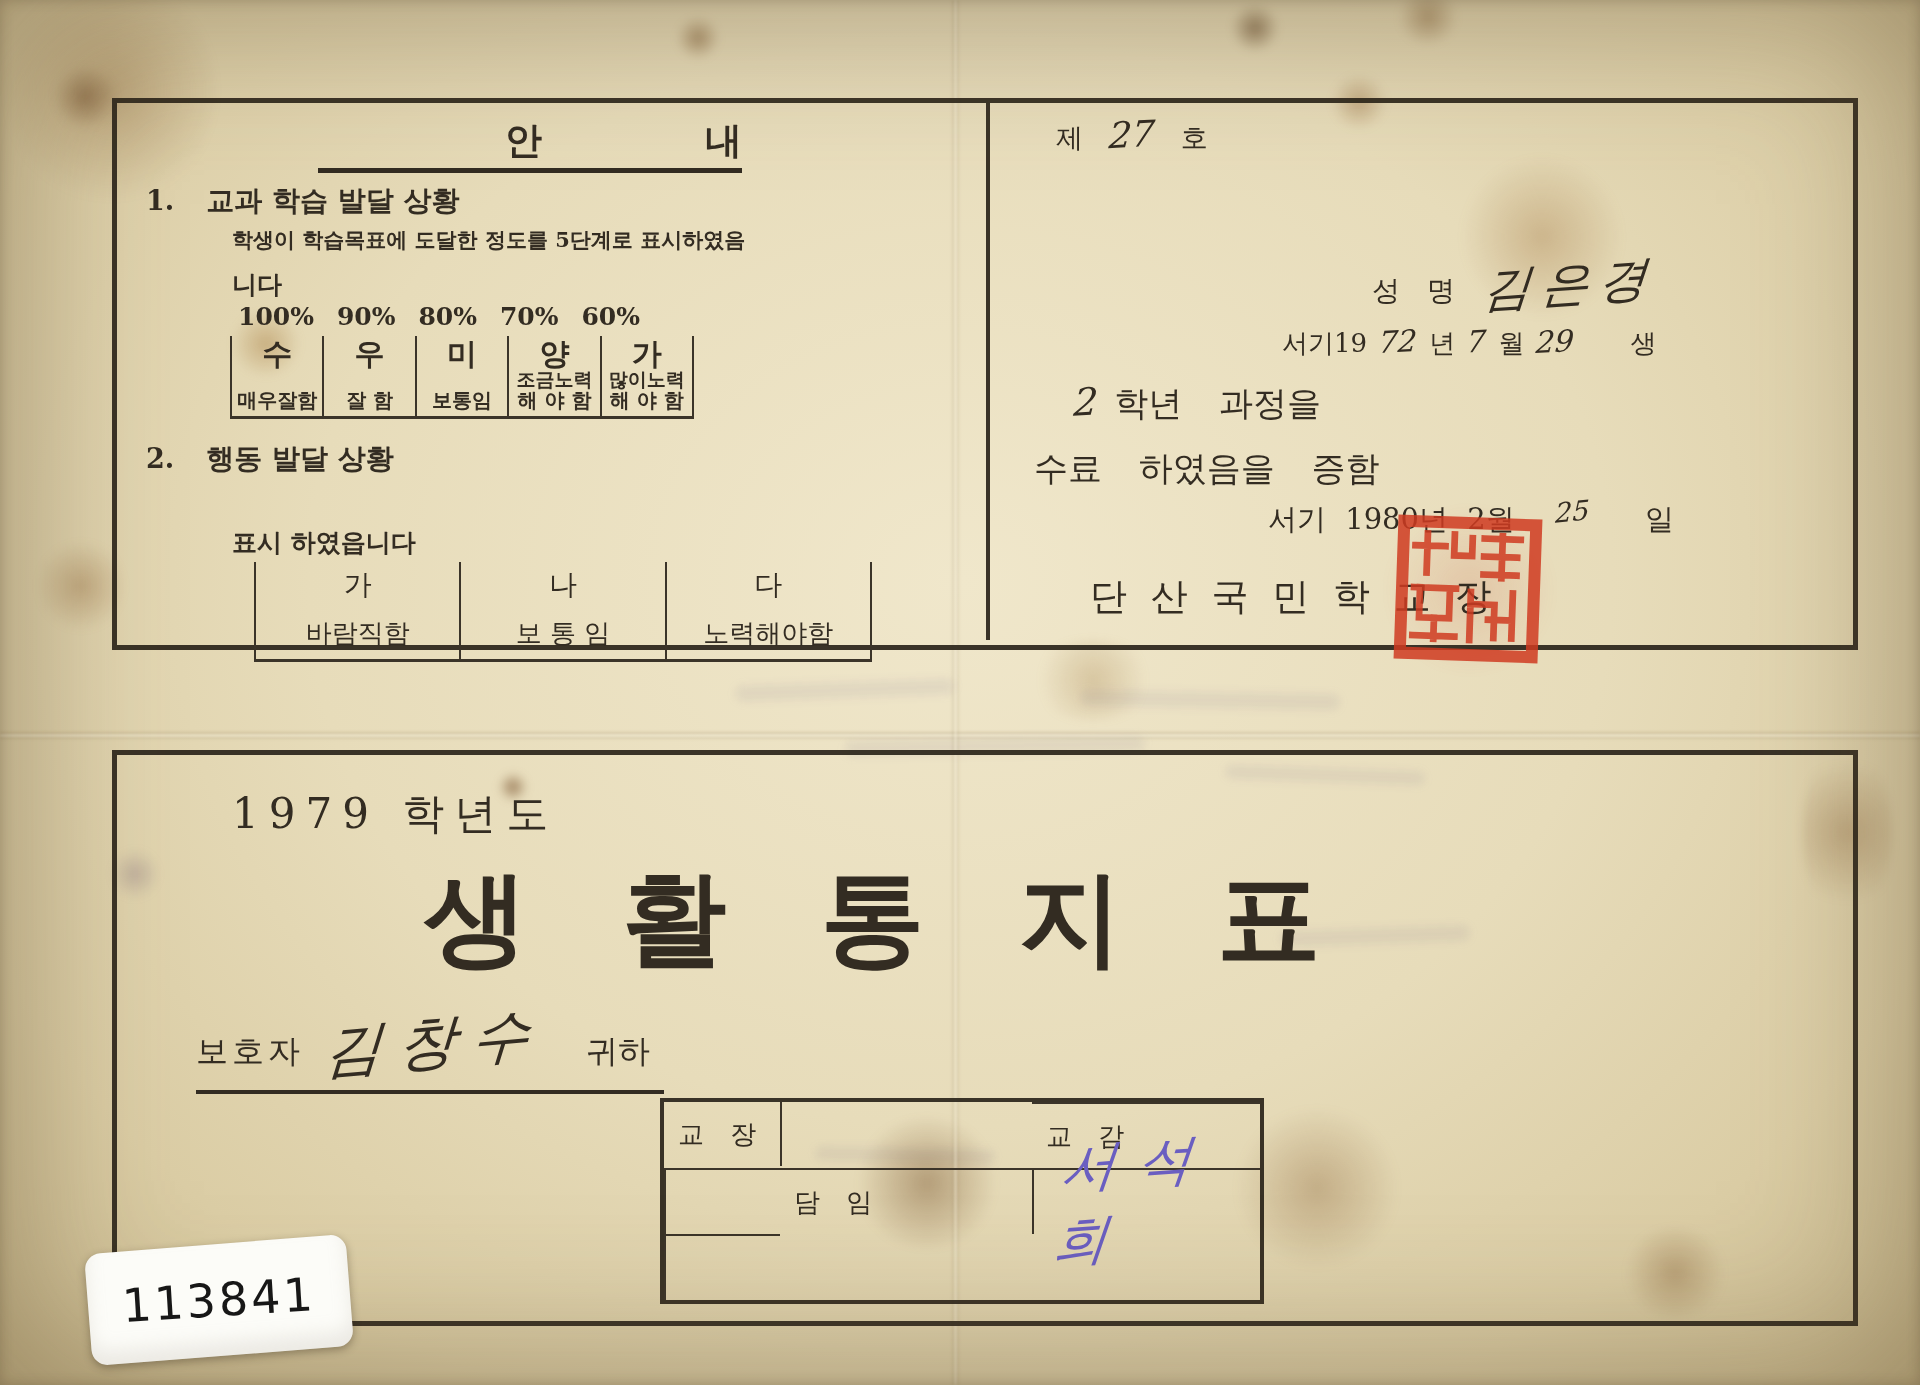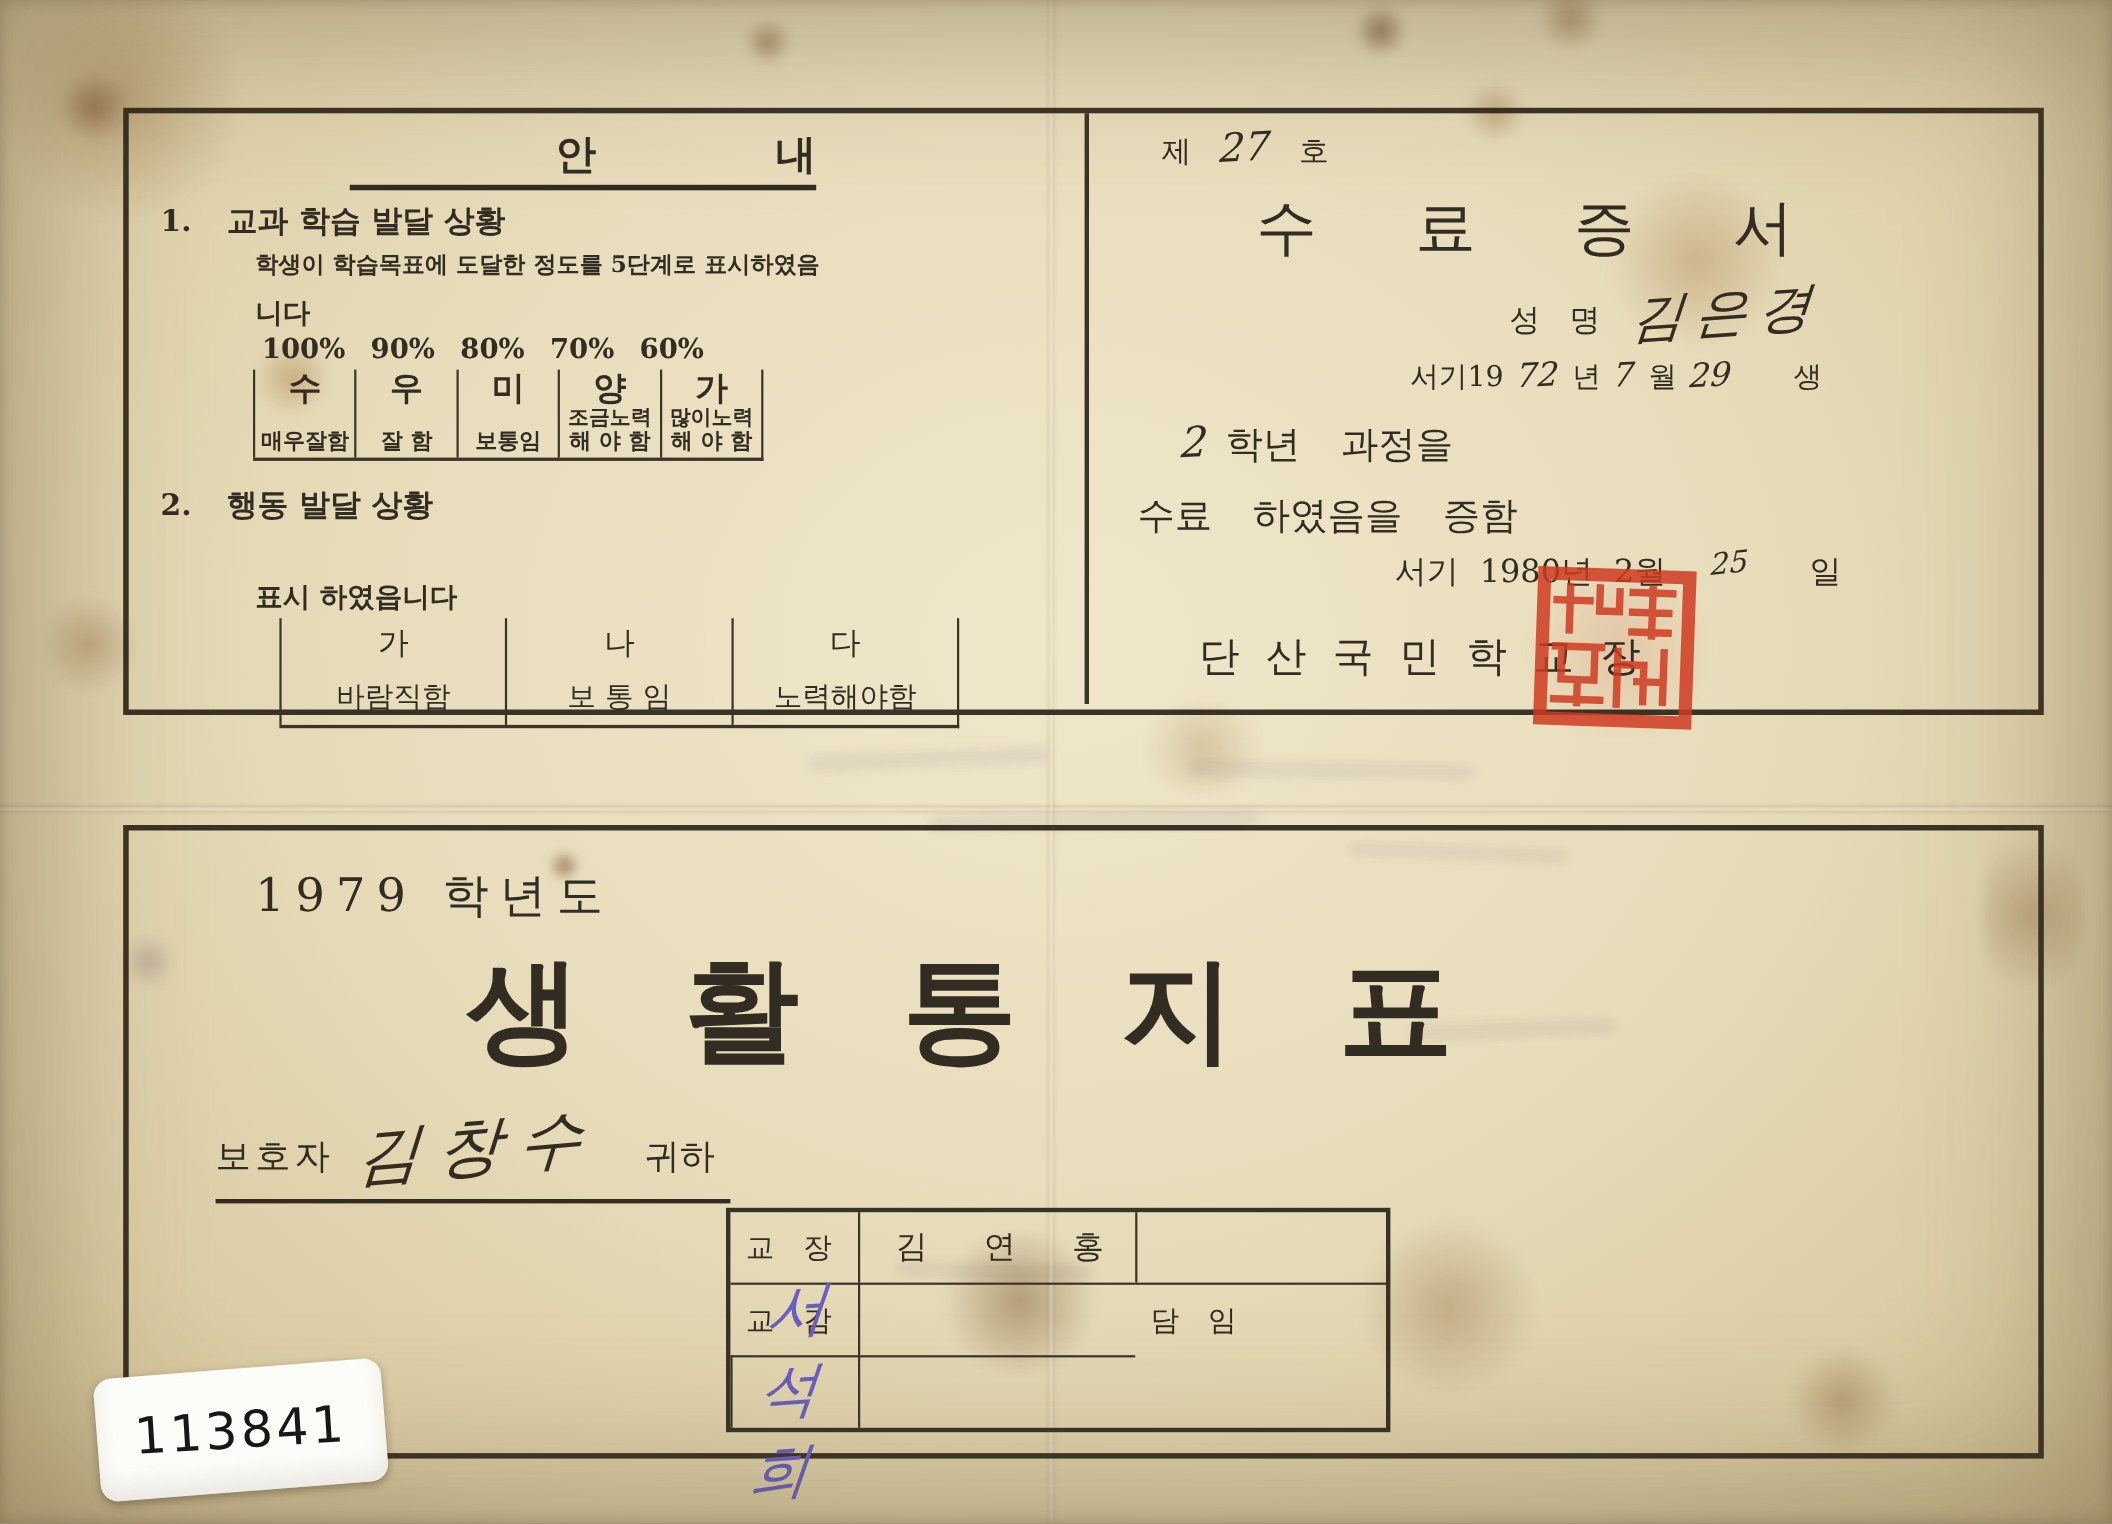--- a/index.html
+++ b/index.html
@@ -145,21 +145,20 @@
       <div class="ldesc">노력해야함</div>
     </div>
   </div>
 
   <div class="abs row" style="left:1056px;top:114px;z-index:6;">
     <span style="font-size:27px;">제</span>
     <span class="hw" style="font-size:36px;margin:0 26px;">27</span>
     <span style="font-size:27px;">호</span>
   </div>
 
-  <div class="abs" style="left:1142px;top:170px;font-size:55px;word-spacing:72px;z-index:6;">수 료 증 서</div>
 
   <div class="abs row" style="left:1372px;top:252px;z-index:6;">
     <span style="font-size:28px;word-spacing:18px;">성 명</span>
     <span class="hw" style="font-size:48px;margin-left:28px;letter-spacing:10px;transform:rotate(-4deg) skewX(-9deg);">김은경</span>
   </div>
 
   <div class="abs row" style="left:1282px;top:324px;z-index:6;">
     <span style="font-size:26px;">서기19</span>
     <span class="hw" style="font-size:30px;margin:0 12px;">72</span>
     <span style="font-size:26px;">년</span>
@@ -202,23 +201,20 @@
     <span style="font-size:32px;letter-spacing:4px;">보호자</span>
     <span class="hw" style="font-size:58px;margin:0 20px;letter-spacing:16px;transform:rotate(-5deg) skewX(-9deg);">김창수</span>
     <span style="font-size:32px;margin-left:20px;">귀하</span>
   </div>
 
 
   <div class="abs staff" style="left:660px;top:1098px;width:596px;">
     <div class="cell first-col first-row">
       <span style="font-size:26px;word-spacing:18px;">교 장</span>
     </div>
-    <div class="cell first-row" style="padding-left:32px;">
-      <span style="font-size:29px;word-spacing:42px;">김 연 홍</span>
-    </div>
     <div class="cell first-row"></div>
 
     <div class="cell first-col">
       <span style="font-size:26px;word-spacing:18px;">교 감</span>
     </div>
     <div class="cell"></div>
 
     <div class="cell first-col">
       <span style="font-size:26px;word-spacing:18px;">담 임</span>
     </div>

